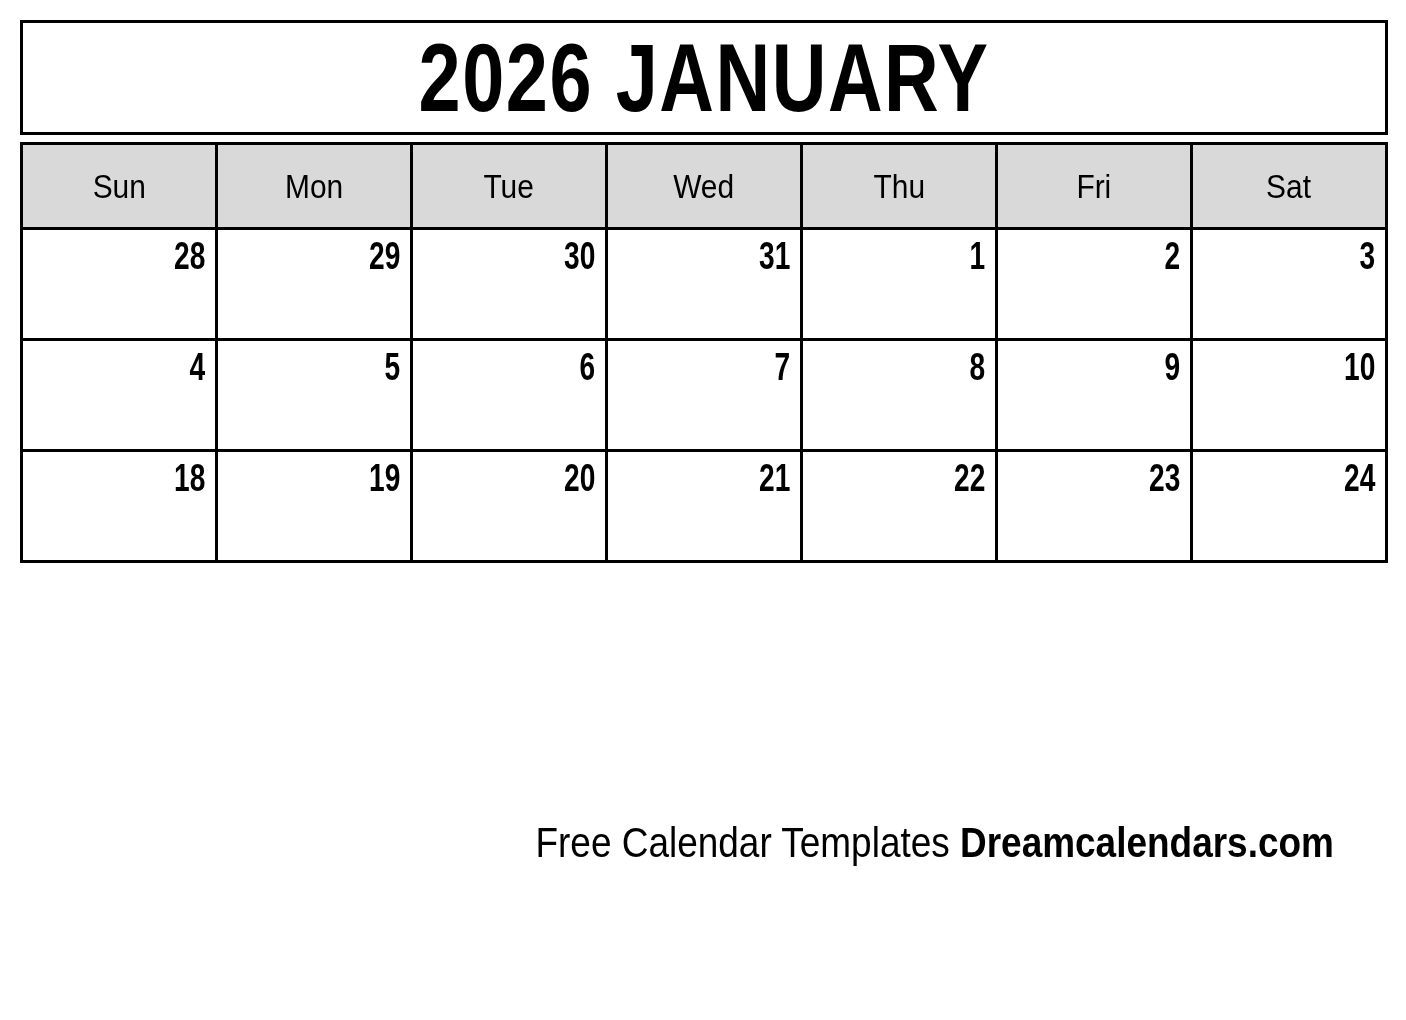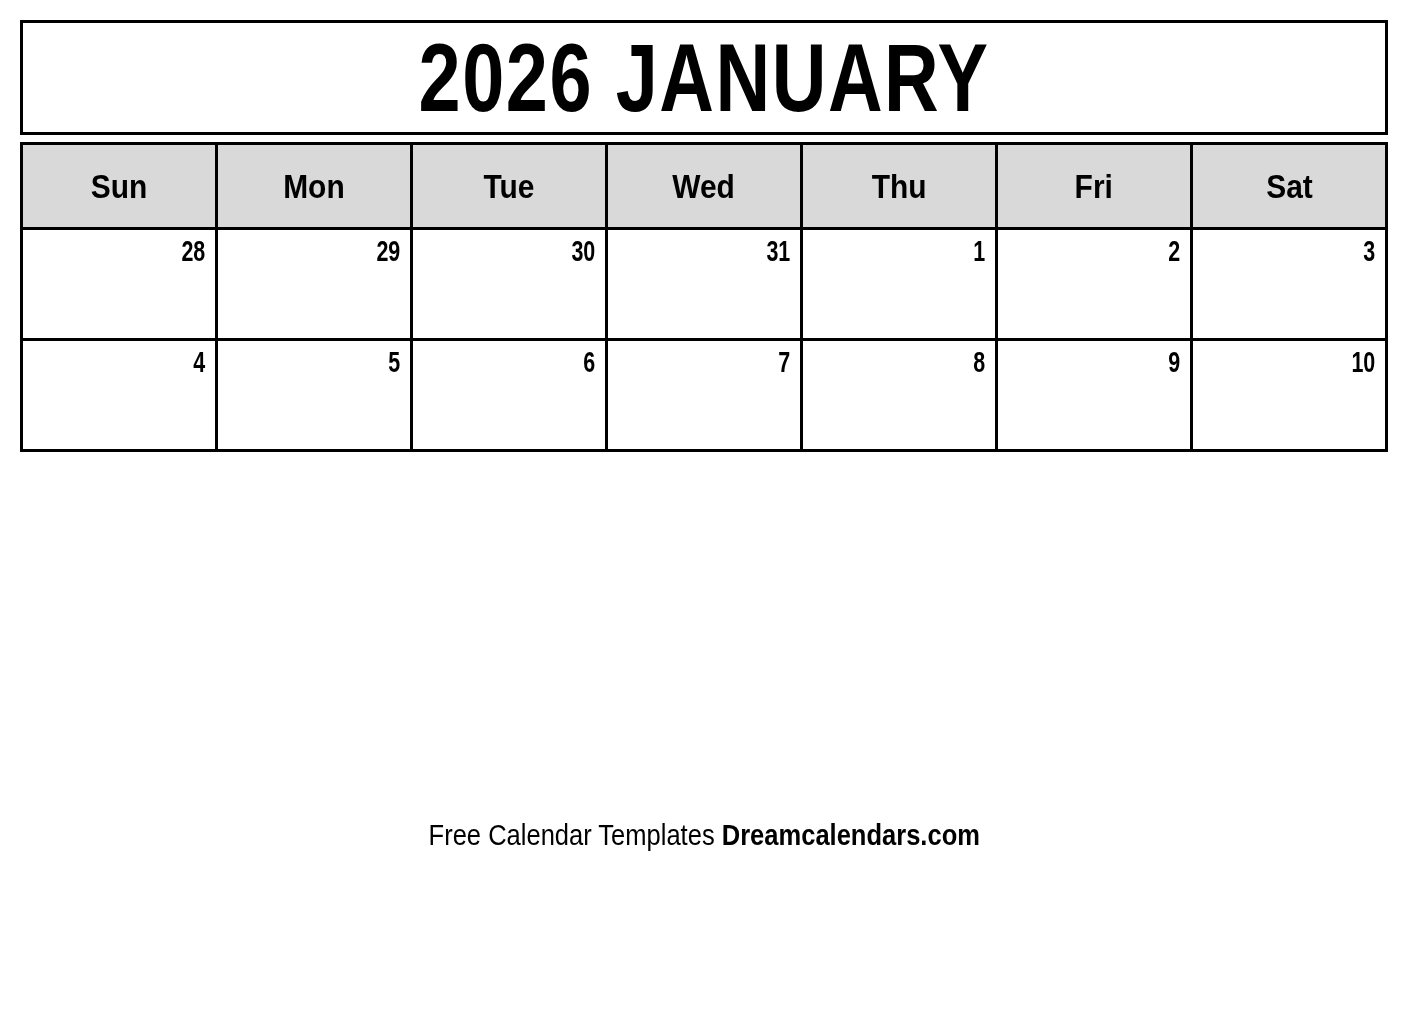--- a/index.html
+++ b/index.html
@@ -53,54 +53,54 @@
     top: 142px;
     width: 1368px;
     border-collapse: collapse;
     table-layout: fixed;
   }
   .cal-table th {
     height: 85px;
     background: var(--header-bg);
     border: 3px solid var(--border-color);
     font-size: 34px;
-    font-weight: 700;
+    font-weight: 400;
     text-align: center;
     vertical-align: middle;
   }
   .day-label {
     display: inline-block;
     transform: scaleX(0.88);
     transform-origin: 50% 50%;
   }
   .cal-table td {
     height: 111px;
     border: 3px solid var(--border-color);
     background: var(--page-bg);
     vertical-align: top;
     text-align: right;
     padding: 7px 10px 0 0;
-    font-size: 29px;
+    font-size: 38px;
     font-weight: 700;
     line-height: 1;
   }
   .num {
     display: inline-block;
     transform: scaleX(0.74);
     transform-origin: 100% 0%;
     letter-spacing: 0px;
   }
   
   .footer {
     position: absolute;
     left: 20px;
     top: 818px;
     width: 1368px;
-    text-align: center;
-    font-size: 29px;
+    text-align: right;
+    font-size: 42px;
     line-height: 1.2;
     white-space: nowrap;
   }
   .footer-inner {
     display: inline-block;
     transform: scaleX(0.88);
     transform-origin: 50% 50%;
   }
   .footer-regular { font-weight: 400; }
   .footer-bold { font-weight: 700; }
@@ -138,20 +138,29 @@
       </tr>
       <tr>
         <td><span class="num">4</span></td>
         <td><span class="num">5</span></td>
         <td><span class="num">6</span></td>
         <td><span class="num">7</span></td>
         <td><span class="num">8</span></td>
         <td><span class="num">9</span></td>
         <td><span class="num">10</span></td>
       </tr>
+      <tr>
+        <td><span class="num">18</span></td>
+        <td><span class="num">19</span></td>
+        <td><span class="num">20</span></td>
+        <td><span class="num">21</span></td>
+        <td><span class="num">22</span></td>
+        <td><span class="num">23</span></td>
+        <td><span class="num">24</span></td>
+      </tr>
     </tbody>
   </table>
 
   <div class="footer">
     <span class="footer-inner"><span class="footer-regular">Free Calendar Templates </span><span class="footer-bold">Dreamcalendars.com</span></span>
   </div>
 
 </div>
 
 </body></html>

